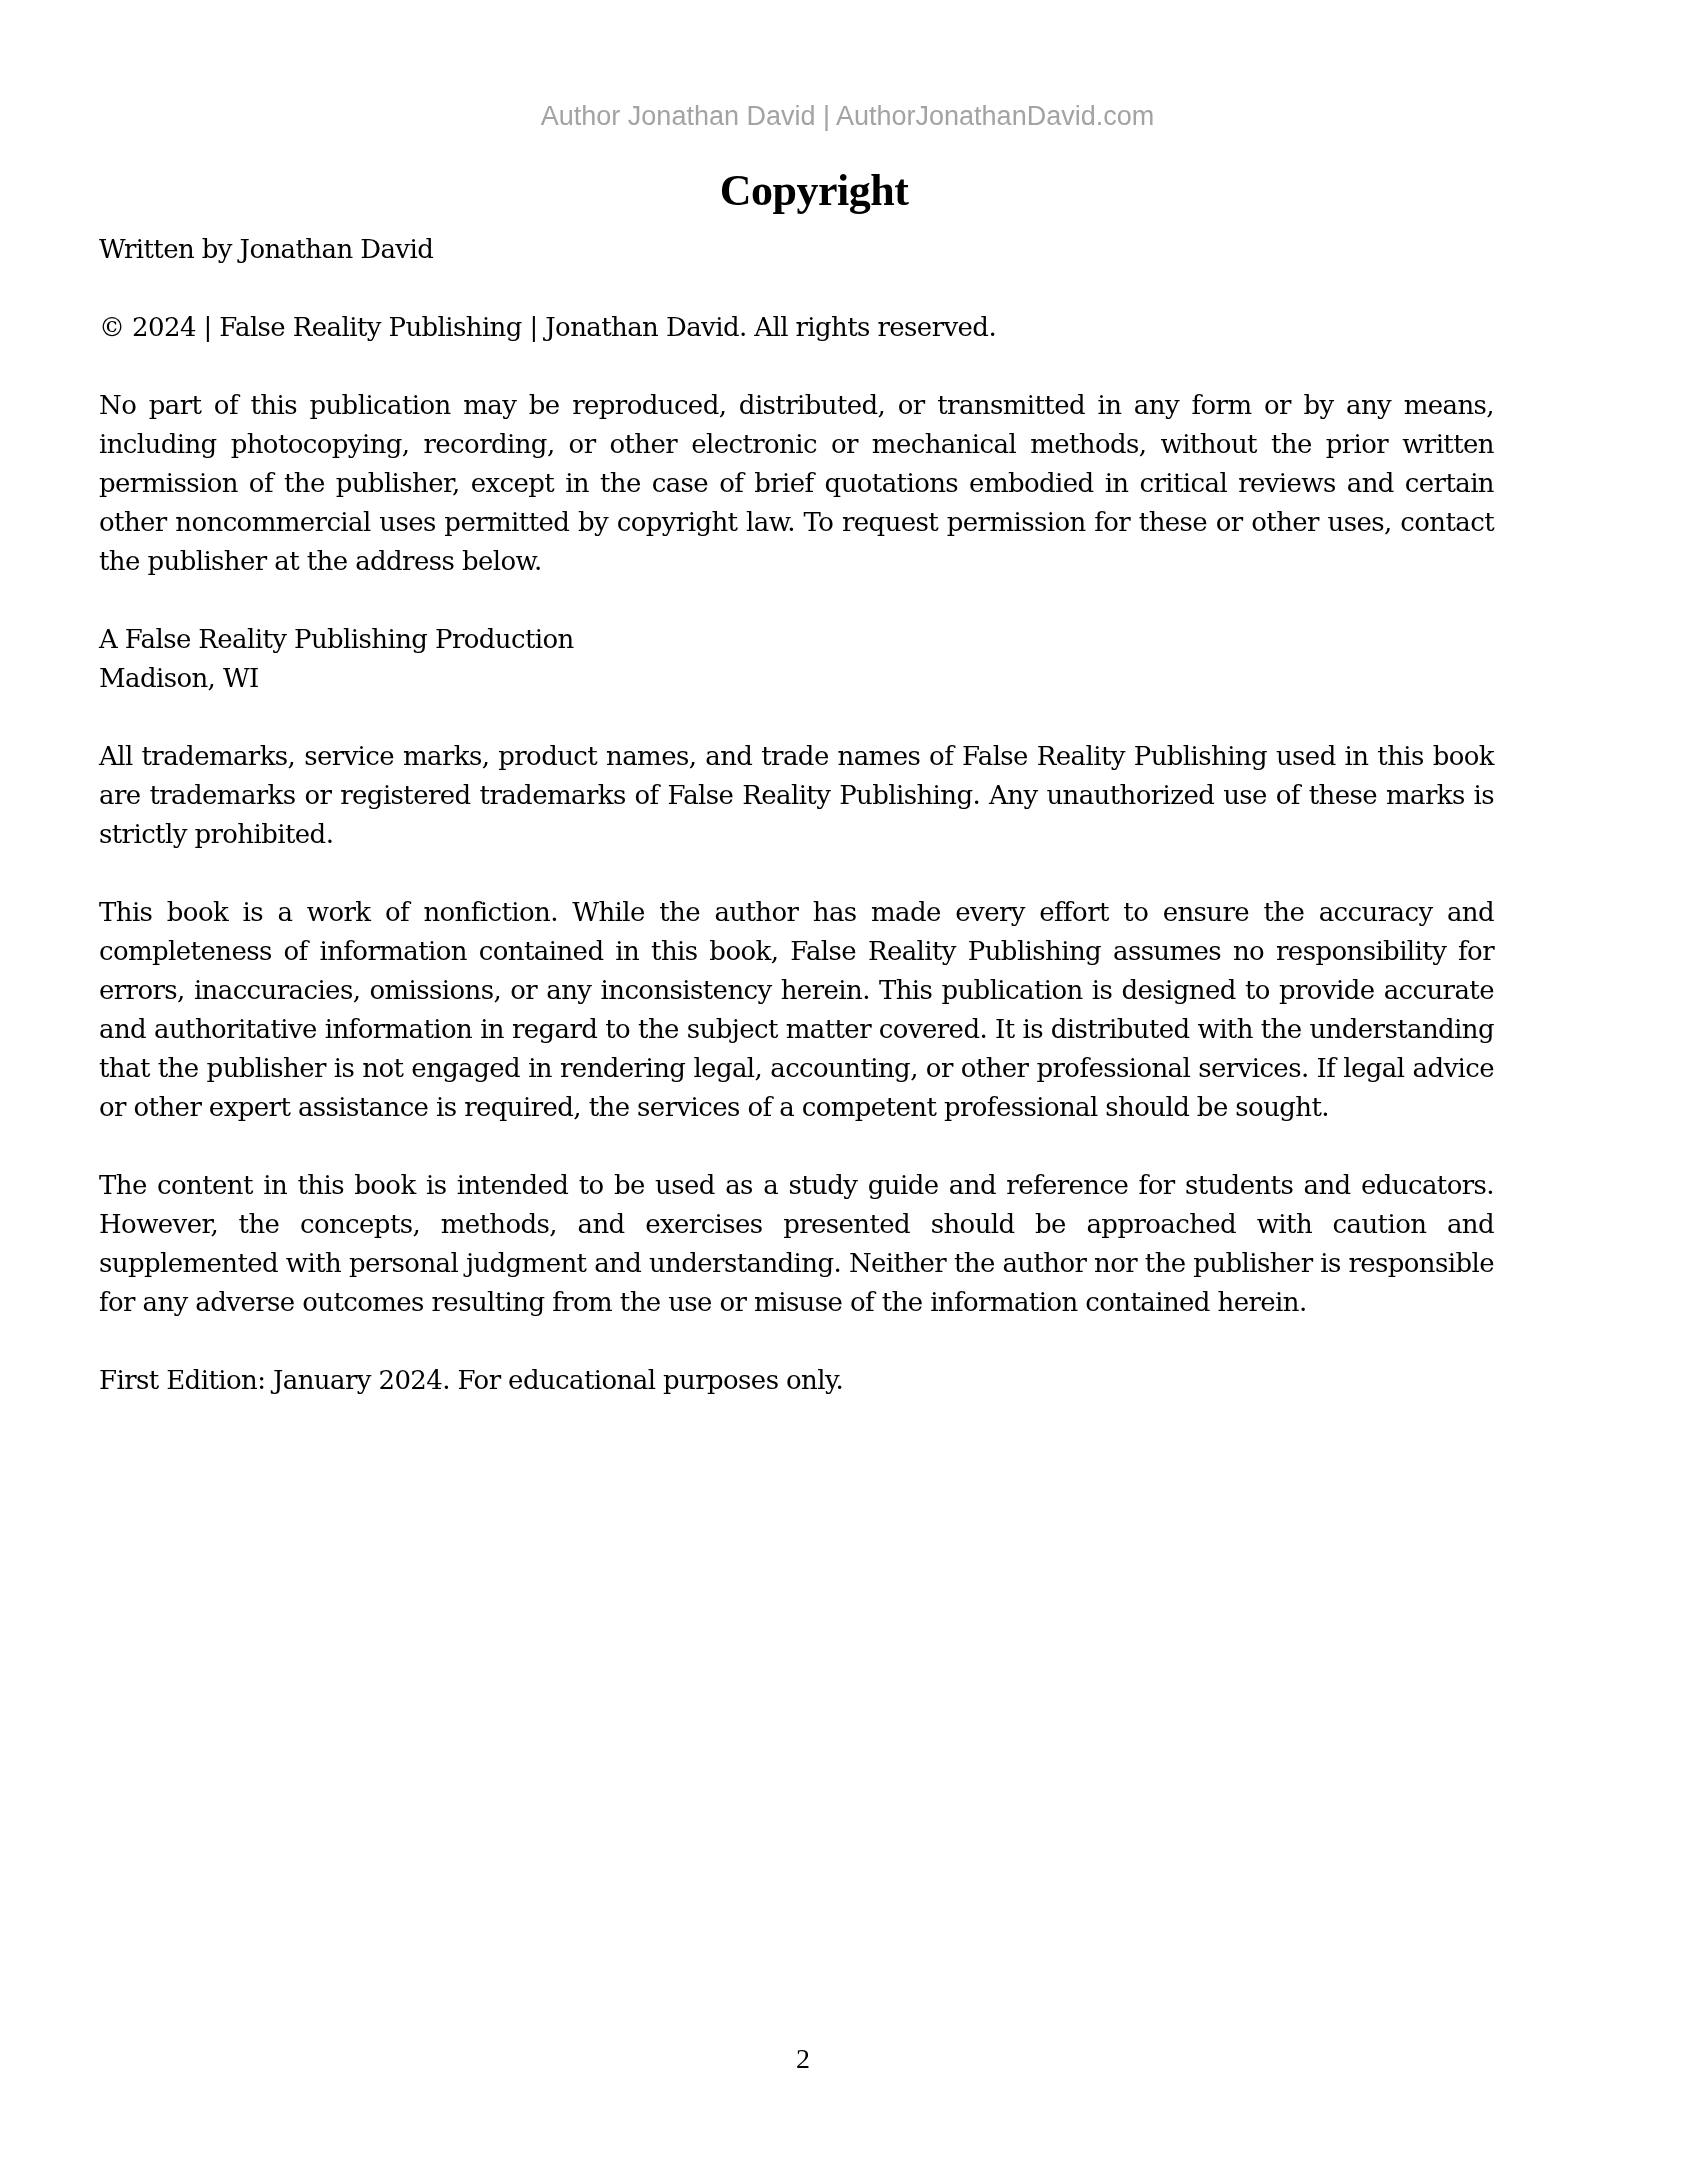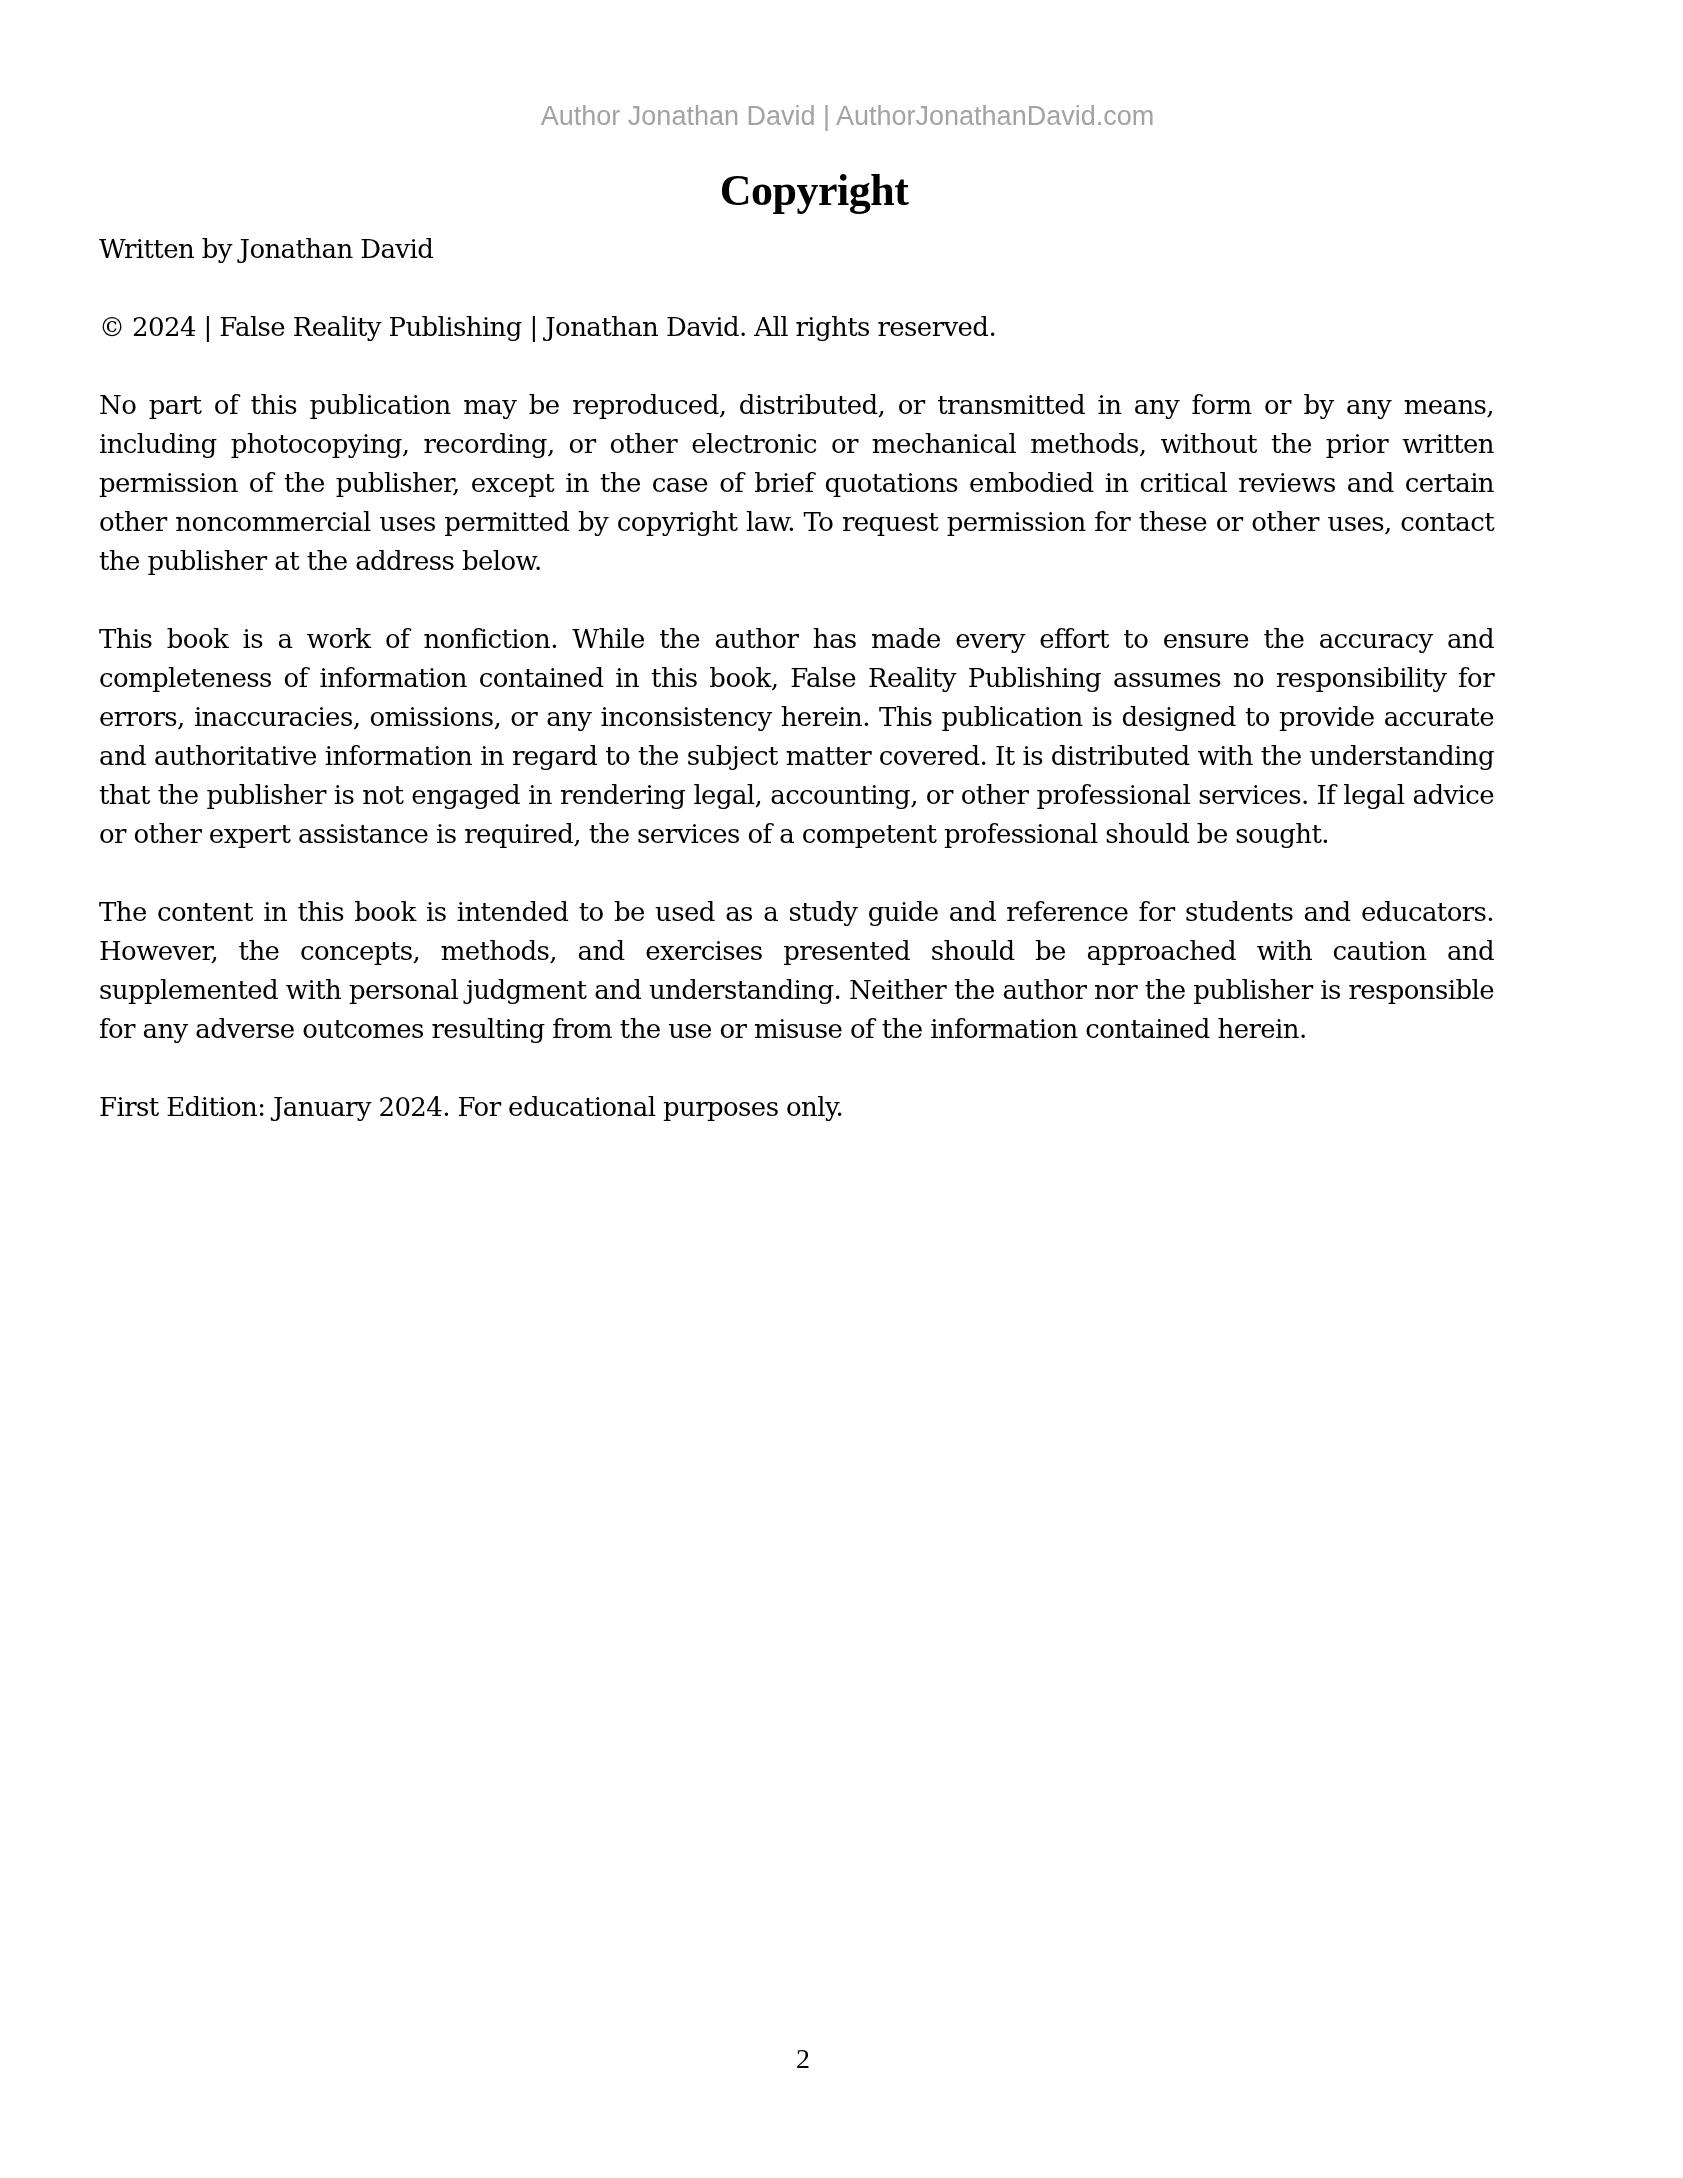--- a/index.html
+++ b/index.html
@@ -20,19 +20,21 @@
 <body>
 
 <div class="running-header">Author Jonathan David | AuthorJonathanDavid.com</div>
 
 <h1 class="page-title">Copyright</h1>
 
 <div class="content">
   <p class="nojust">Written by Jonathan David</p>
   <p class="nojust">© 2024 | False Reality Publishing | Jonathan David. All rights reserved.</p>
   <p>No part of this publication may be reproduced, distributed, or transmitted in any form or by any means, including photocopying, recording, or other electronic or mechanical methods, without the prior written permission of the publisher, except in the case of brief quotations embodied in critical reviews and certain other noncommercial uses permitted by copyright law. To request permission for these or other uses, contact the publisher at the address below.</p>
+  <p class="nojust"><span>A False Reality Publishing Production</span><br><span>Madison, WI</span></p>
+  <p>All trademarks, service marks, product names, and trade names of False Reality Publishing used in this book are trademarks or registered trademarks of False Reality Publishing. Any unauthorized use of these marks is strictly prohibited.</p>
   <p>This book is a work of nonfiction. While the author has made every effort to ensure the accuracy and completeness of information contained in this book, False Reality Publishing assumes no responsibility for errors, inaccuracies, omissions, or any inconsistency herein. This publication is designed to provide accurate and authoritative information in regard to the subject matter covered. It is distributed with the understanding that the publisher is not engaged in rendering legal, accounting, or other professional services. If legal advice or other expert assistance is required, the services of a competent professional should be sought.</p>
   <p>The content in this book is intended to be used as a study guide and reference for students and educators. However, the concepts, methods, and exercises presented should be approached with caution and supplemented with personal judgment and understanding. Neither the author nor the publisher is responsible for any adverse outcomes resulting from the use or misuse of the information contained herein.</p>
   <p class="nojust">First Edition: January 2024. For educational purposes only.</p>
 </div>
 
 <div class="page-number">2</div>
 
 
 </body></html>

